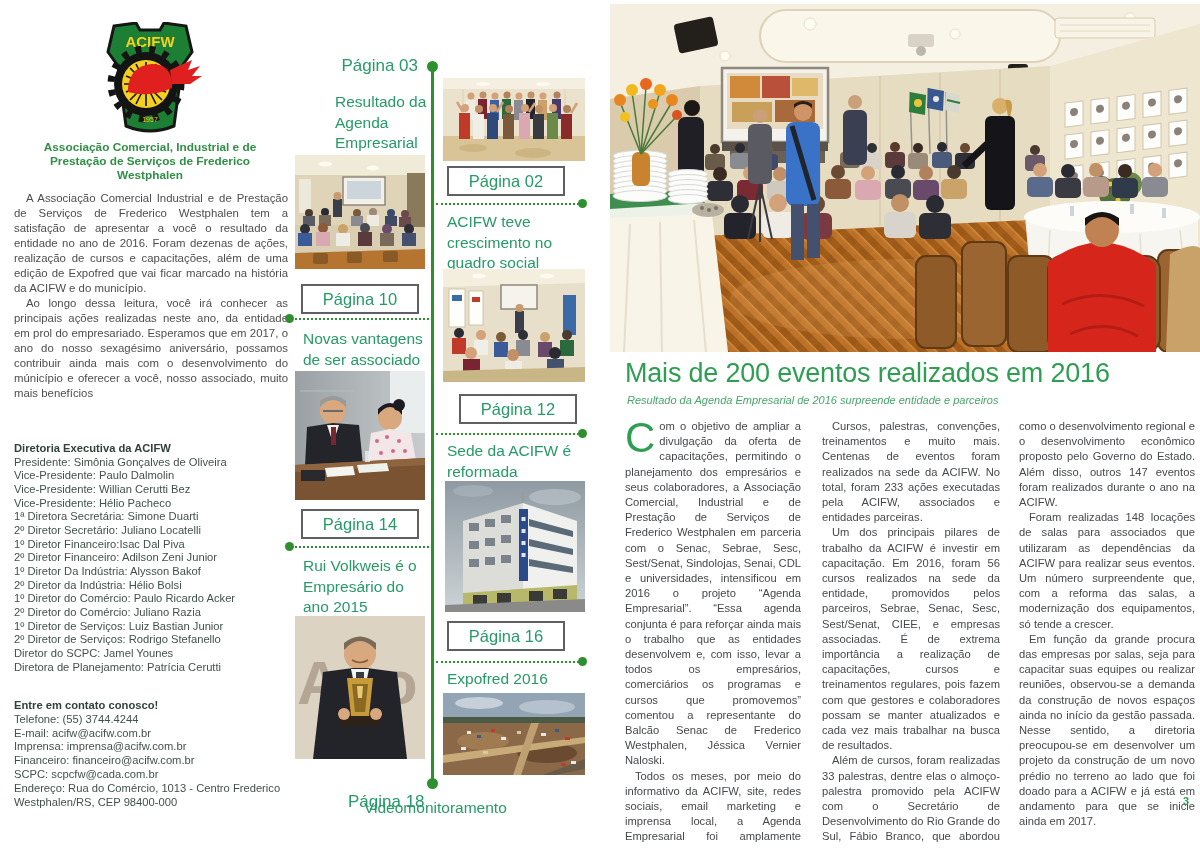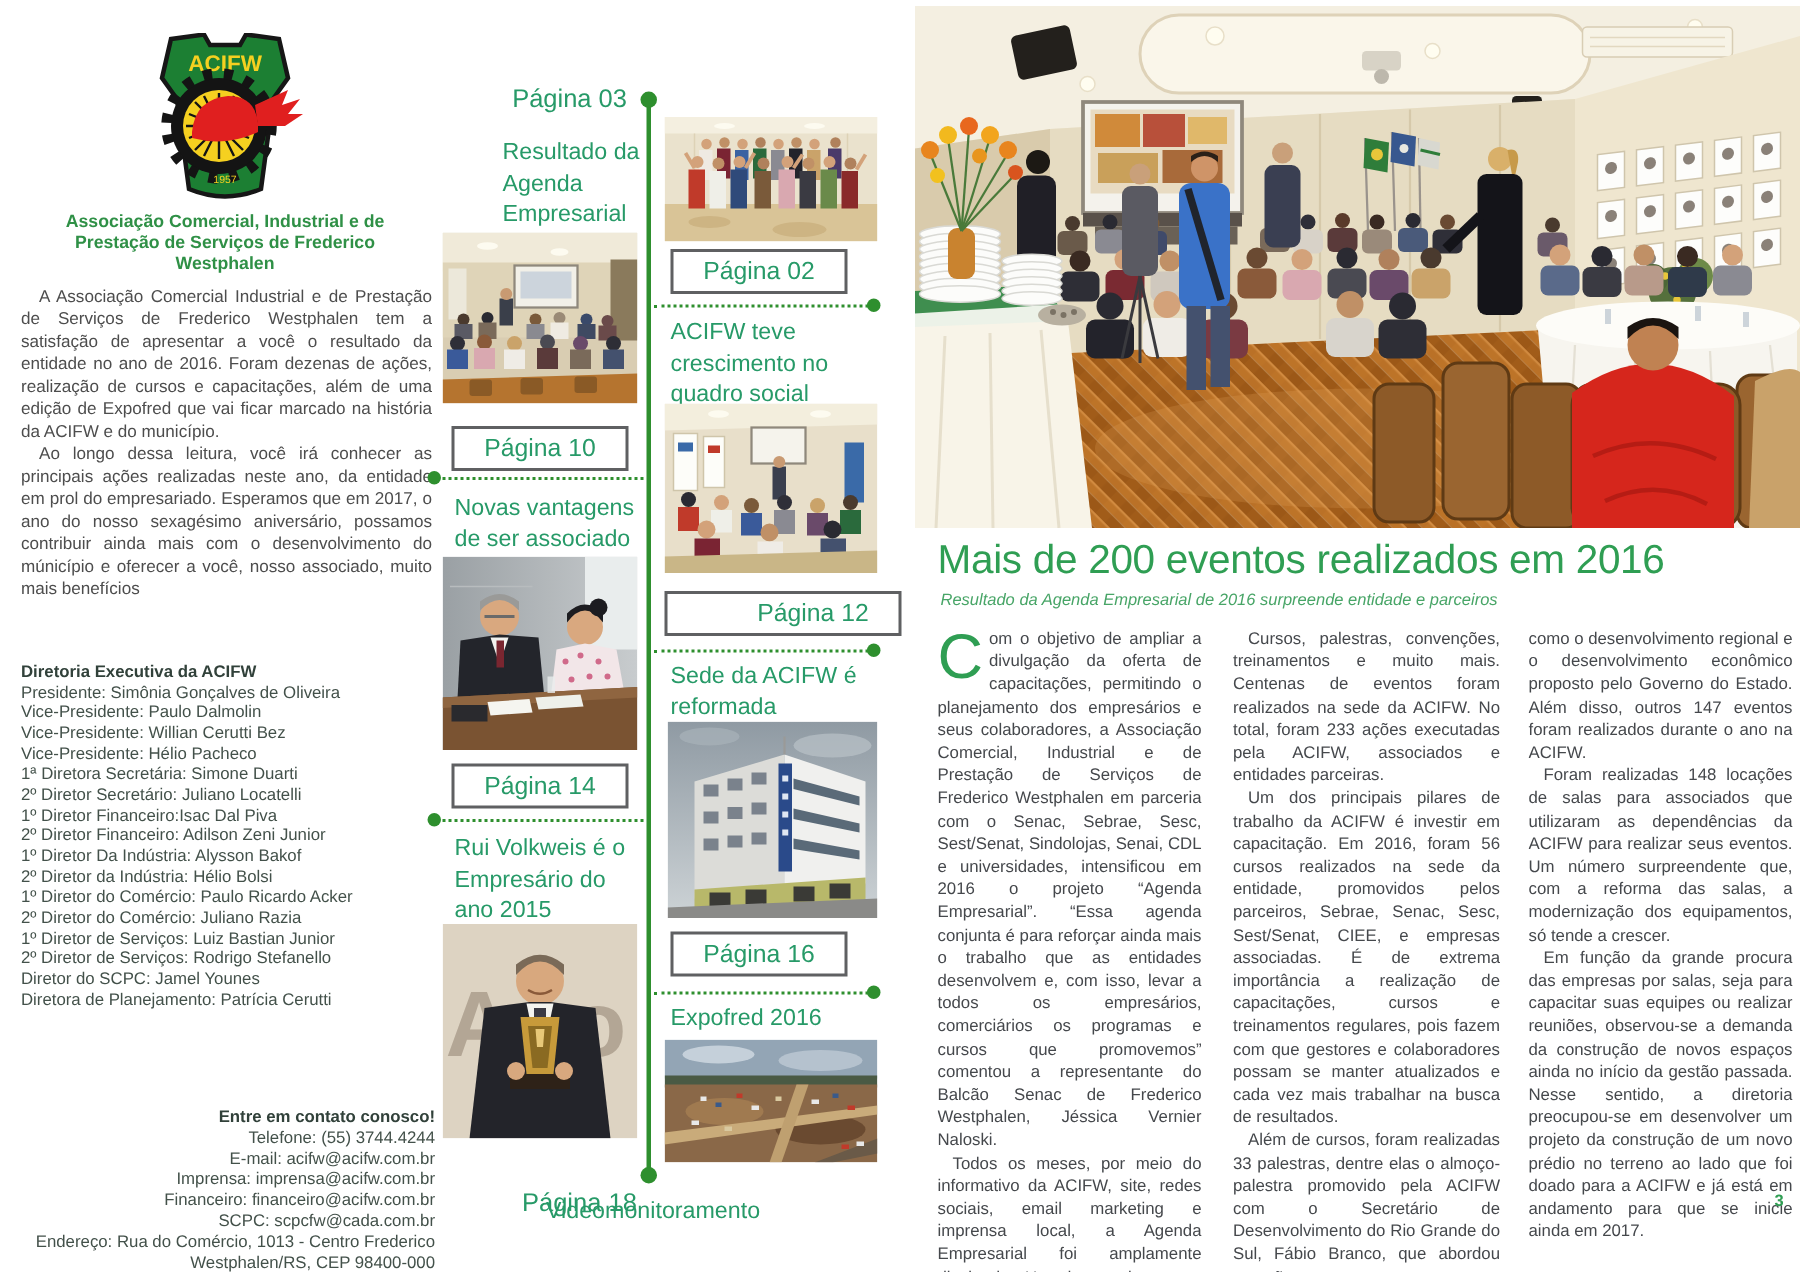--- a/index.html
+++ b/index.html
@@ -80,21 +80,21 @@
     <p>1º Diretor Da Indústria: Alysson Bakof</p>
     <p>2º Diretor da Indústria: Hélio Bolsi</p>
     <p>1º Diretor do Comércio: Paulo Ricardo Acker</p>
     <p>2º Diretor do Comércio: Juliano Razia</p>
     <p>1º Diretor de Serviços: Luiz Bastian Junior</p>
     <p>2º Diretor de Serviços: Rodrigo Stefanello</p>
     <p>Diretor do SCPC: Jamel Younes</p>
     <p>Diretora de Planejamento: Patrícia Cerutti</p>
   </div>
 
-  <div class="abs contact" style="left:14px;top:739px;width:276px;text-align:right;">
+  <div class="abs contact" style="left:14px;top:699px;width:276px;">
     <p class="hd">Entre em contato conosco!</p>
     <p>Telefone:  (55) 3744.4244</p>
     <p>E-mail: acifw@acifw.com.br</p>
     <p>Imprensa: imprensa@acifw.com.br</p>
     <p>Financeiro: financeiro@acifw.com.br</p>
     <p>SCPC: scpcfw@cada.com.br</p>
     <p>Endereço: Rua do Comércio, 1013 - Centro Frederico Westphalen/RS, CEP 98400-000</p>
   </div>
 
 
@@ -325,21 +325,21 @@
           <rect x="20" y="90" width="17" height="18" fill="#7a2433"></rect>
         <circle cx="70" cy="86" r="6" fill="#c09066"></circle>
           <rect x="62" y="92" width="17" height="18" fill="#efece6"></rect>
         <circle cx="112" cy="84" r="6" fill="#2a2a32"></circle>
           <rect x="104" y="90" width="17" height="18" fill="#44516e"></rect>
       </g>
       <path d="M0,102 L142,98 V113 H0 Z" fill="#c9b687"></path>
     </svg>
   </div>
 
-  <div class="abs pg-box" style="left:443px;top:394px;width:114px;padding-left:40px;">Página 12</div>
+  <div class="abs pg-box" style="left:459px;top:394px;width:114px;">Página 12</div>
 
   <div class="abs toc-title" style="left:447px;top:441px;width:135px;">Sede da ACIFW é reformada</div>
 
   <div class="abs photo" style="left:445px;top:481px;width:140px;height:131px;">
     <svg viewBox="0 0 140 131" preserveAspectRatio="none">
       <defs>
           <linearGradient id="sky" x1="0" y1="0" x2="0" y2="1">
         <stop offset="0" stop-color="#8f9aa3"></stop>
             <stop offset="1" stop-color="#cdd3d6"></stop>
           </linearGradient>

